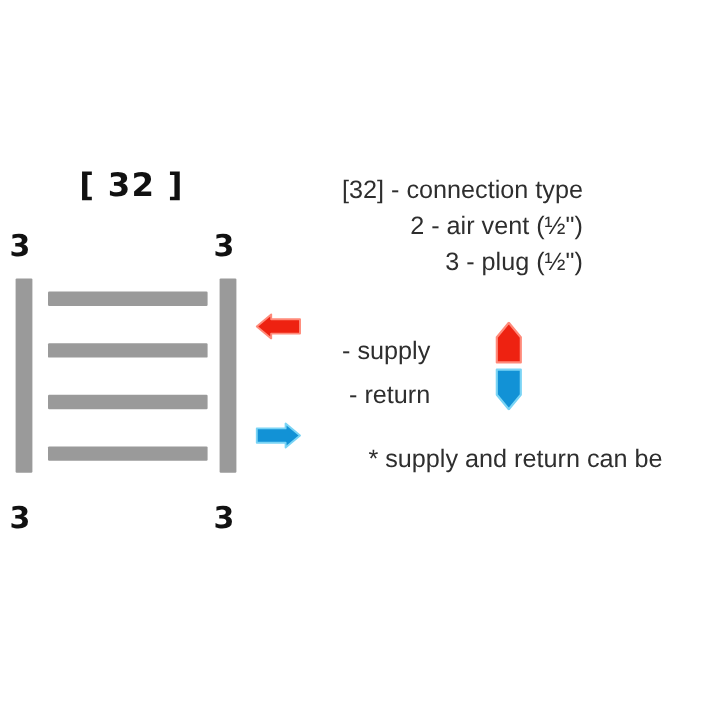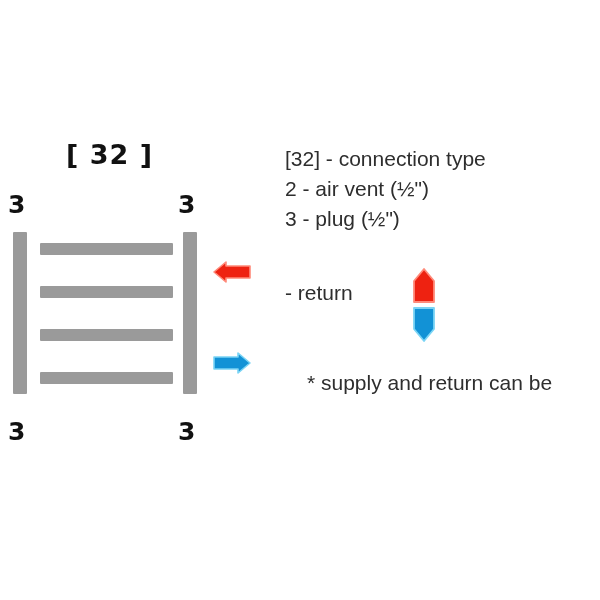--- a/index.html
+++ b/index.html
@@ -76,20 +76,21 @@
   }
   #arrow-supply-side { left: 212px; top: 259px; }
   #arrow-return-side { left: 212px; top: 350px; }
 
   
   .legend-block {
     position: absolute;
     font-family: "Liberation Sans", sans-serif;
     color: #2e2e2e;
     white-space: nowrap;
+    text-align: right;
   }
   #legend-connection {
     left: 285px;
     top: 144px;
     font-size: 21px;
     line-height: 30px;
   }
   #legend-flow {
     left: 285px;
     top: 274px;
@@ -141,20 +142,21 @@
     </svg>
   </div>
 
   <div class="legend-block" id="legend-connection">
     <div>[32] - connection type</div>
     <div>2 - air vent (½")</div>
     <div>3 - plug (½")</div>
   </div>
 
   <div class="legend-block" id="legend-flow">
+    <div>- supply</div>
     <div>- return</div>
   </div>
 
   <div class="vert-arrow" id="arrow-supply-vert">
     <svg width="26" height="36" viewBox="0 0 26 36" xmlns="http://www.w3.org/2000/svg">
       <path d="M13 1 L23 13 L23 34 L3 34 L3 13 Z" fill="#ee2211" stroke="#ff8a7a" stroke-width="1.8" stroke-linejoin="round"></path>
     </svg>
   </div>
 
   <div class="vert-arrow" id="arrow-return-vert">

